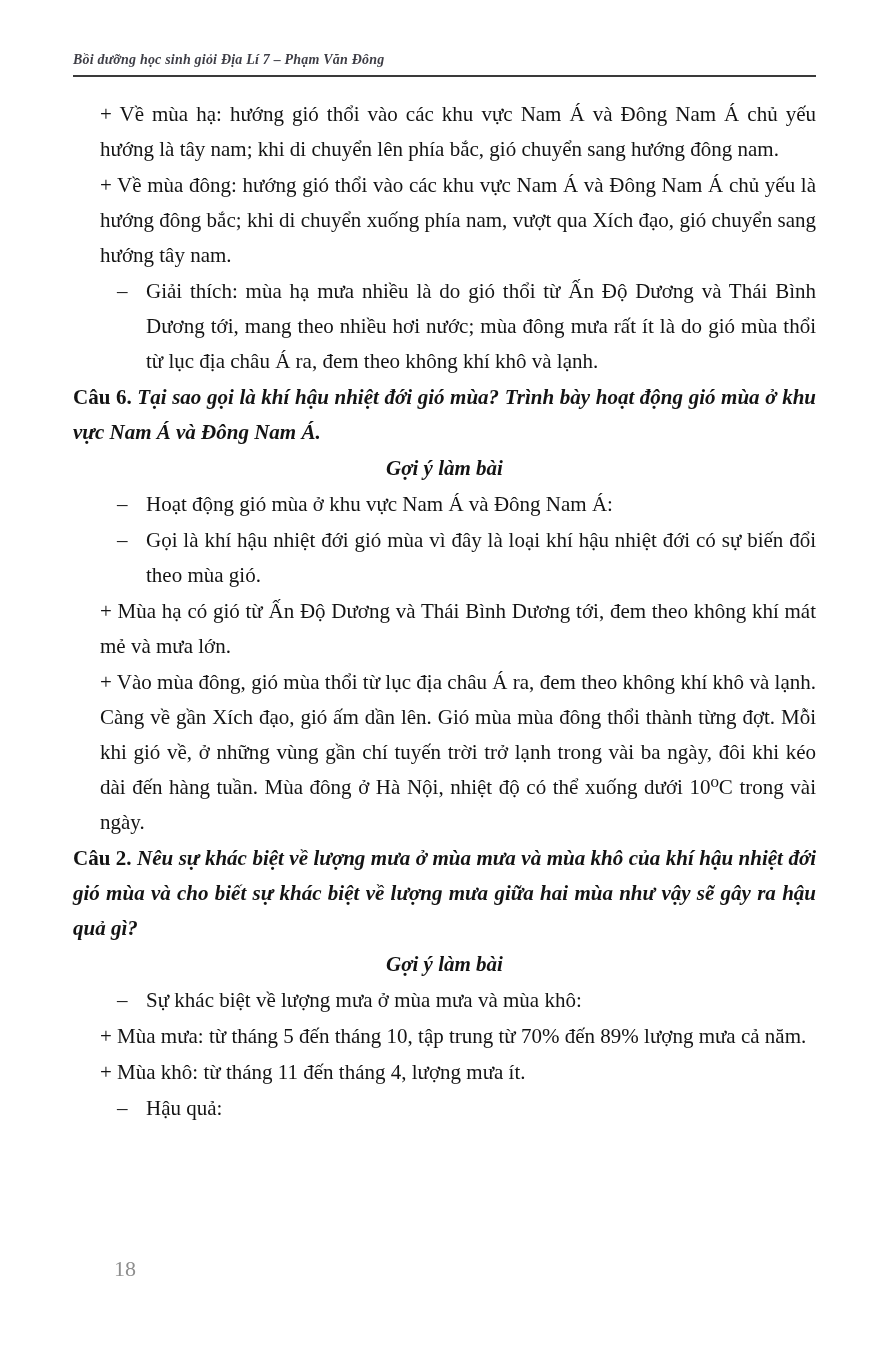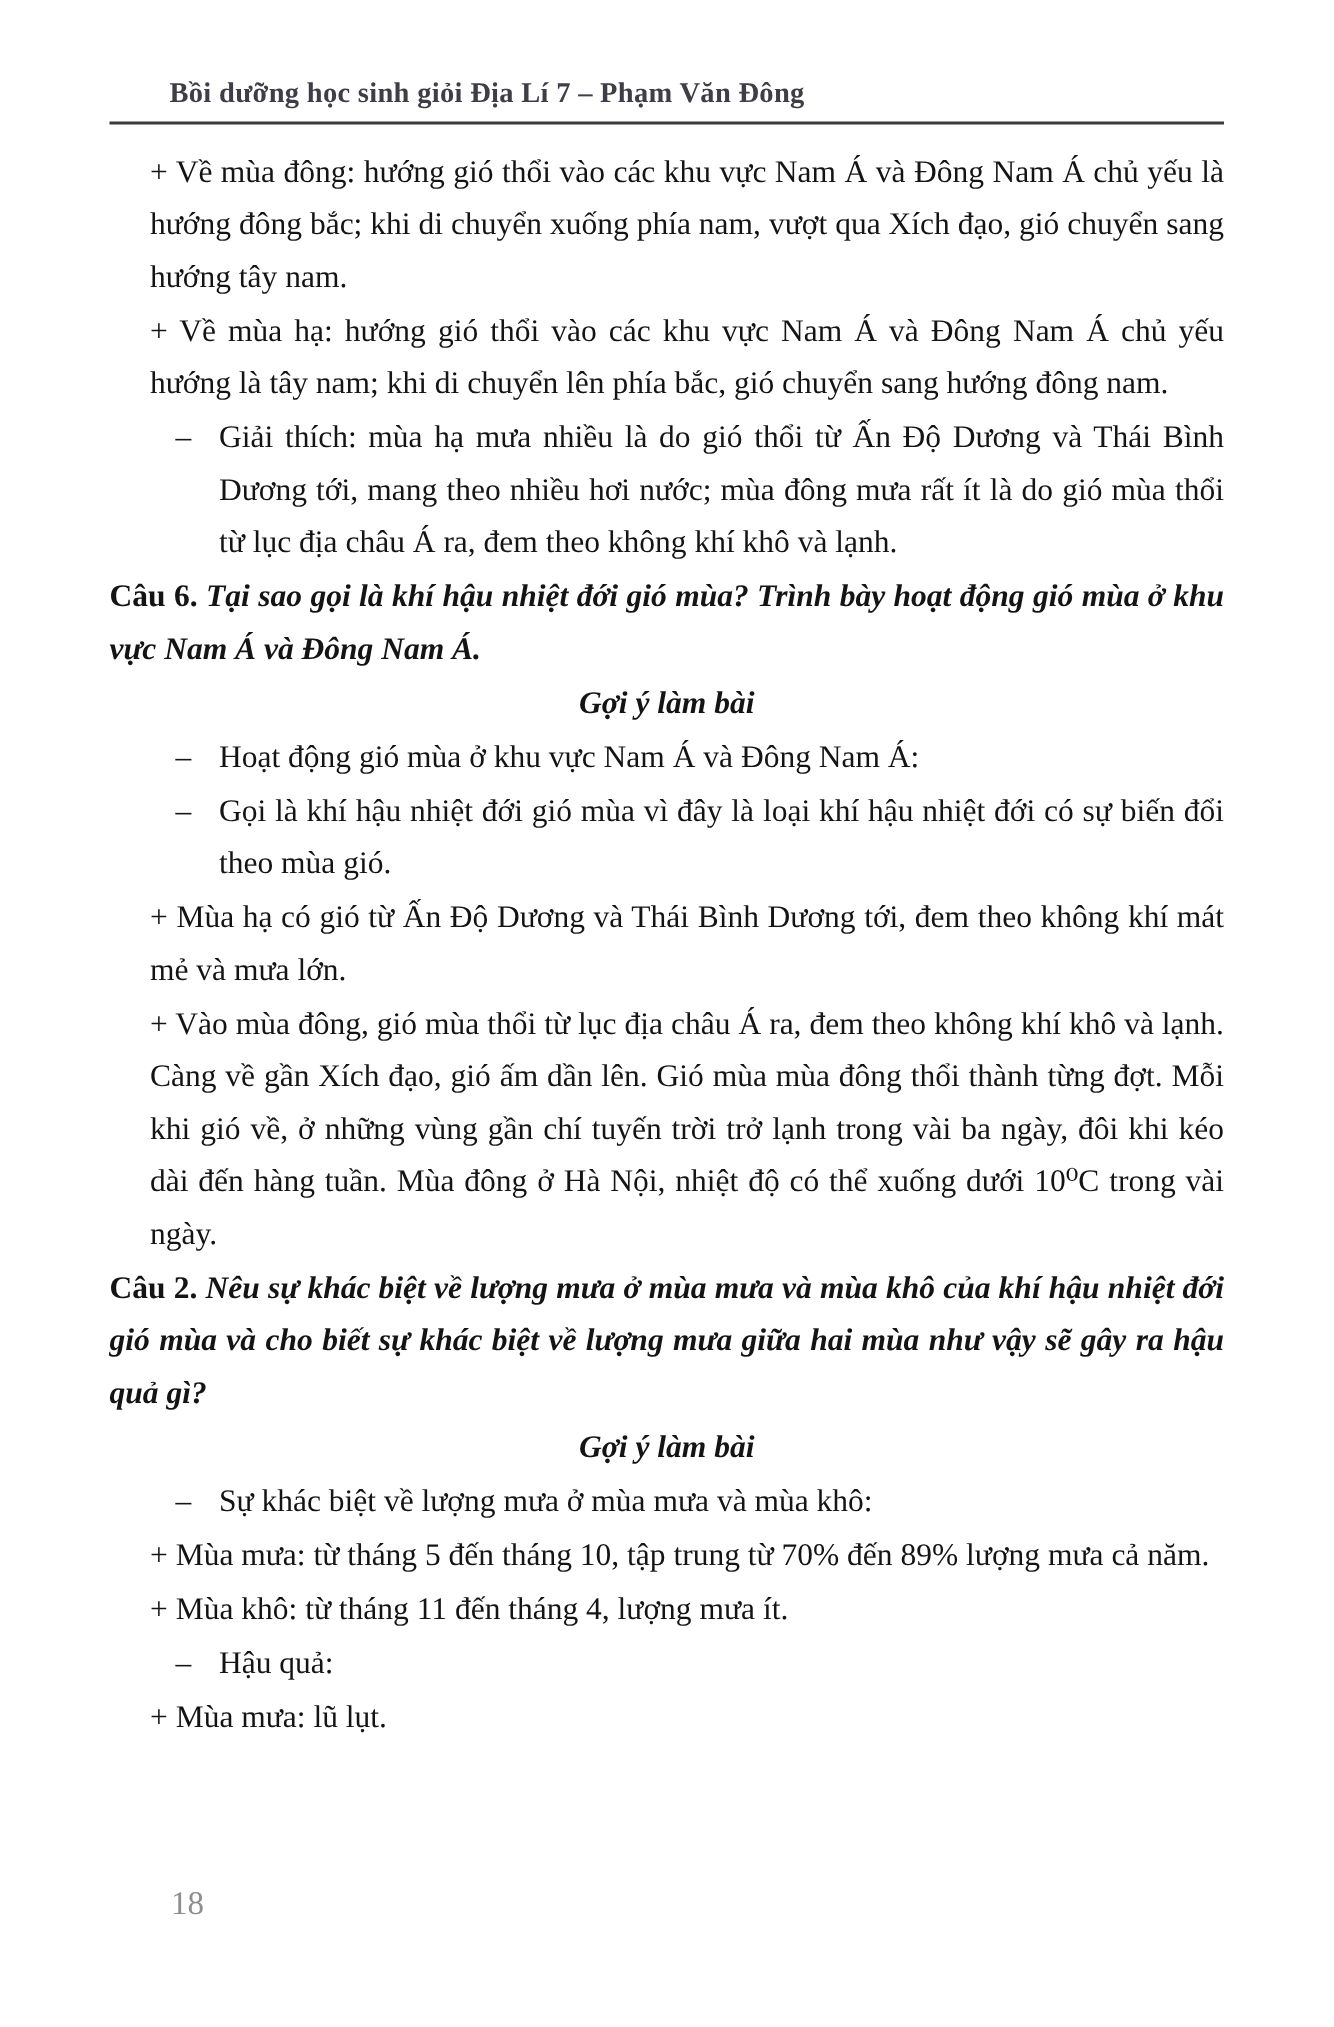--- a/index.html
+++ b/index.html
@@ -12,25 +12,25 @@
     font-family: "Liberation Serif", "DejaVu Serif", serif;
     color: #141414;
   }
   .page-header {
     position: absolute;
     top: 52px;
     left: 73px;
     right: 73px;
   }
   .header-title {
-    font-size: 19px;
+    font-size: 14px;
     font-weight: bold;
+    font-style: italic;
     color: #3e3e46;
     letter-spacing: 0.2px;
-    margin-left: 40px;
   }
   .header-rule {
     margin-top: 7px;
     height: 2px;
     background: #3a3a3a;
   }
   .page-body {
     position: absolute;
     top: 96px;
     left: 73px;
@@ -66,23 +66,23 @@
 
 <div class="page">
 
   <header class="page-header">
     <div class="header-title">Bồi dưỡng học sinh giỏi Địa Lí 7 – Phạm Văn Đông</div>
     <div class="header-rule"></div>
   </header>
 
   <main class="page-body">
 
+    <p class="plus">+ Về mùa hạ: hướng gió thổi vào các khu vực Nam Á và Đông Nam Á chủ yếu hướng là tây nam; khi di chuyển lên phía bắc, gió chuyển sang hướng đông nam.</p>
+
     <p class="plus">+ Về mùa đông: hướng gió thổi vào các khu vực Nam Á và Đông Nam Á chủ yếu là hướng đông bắc; khi di chuyển xuống phía nam, vượt qua Xích đạo, gió chuyển sang hướng tây nam.</p>
-
-    <p class="plus">+ Về mùa hạ: hướng gió thổi vào các khu vực Nam Á và Đông Nam Á chủ yếu hướng là tây nam; khi di chuyển lên phía bắc, gió chuyển sang hướng đông nam.</p>
 
     <p class="dash"><span class="dash-marker">–</span><span>Giải thích: mùa hạ mưa nhiều là do gió thổi từ Ấn Độ Dương và Thái Bình Dương tới, mang theo nhiều hơi nước; mùa đông mưa rất ít là do gió mùa thổi từ lục địa châu Á ra, đem theo không khí khô và lạnh.</span></p>
 
     <p class="question"><span class="q-label">Câu 6.</span><span>&nbsp;</span><span class="q-text">Tại sao gọi là khí hậu nhiệt đới gió mùa? Trình bày hoạt động gió mùa ở khu vực Nam Á và Đông Nam Á.</span></p>
 
     <p class="center-head">Gợi ý làm bài</p>
 
     <p class="dash"><span class="dash-marker">–</span><span>Hoạt động gió mùa ở khu vực Nam Á và Đông Nam Á:</span></p>
 
     <p class="dash"><span class="dash-marker">–</span><span>Gọi là khí hậu nhiệt đới gió mùa vì đây là loại khí hậu nhiệt đới có sự biến đổi theo mùa gió.</span></p>
@@ -96,19 +96,18 @@
     <p class="center-head">Gợi ý làm bài</p>
 
     <p class="dash"><span class="dash-marker">–</span><span>Sự khác biệt về lượng mưa ở mùa mưa và mùa khô:</span></p>
 
     <p class="plus">+ Mùa mưa: từ tháng 5 đến tháng 10, tập trung từ 70% đến 89% lượng mưa cả năm.</p>
 
     <p class="plus">+ Mùa khô: từ tháng 11 đến tháng 4, lượng mưa ít.</p>
 
     <p class="dash"><span class="dash-marker">–</span><span>Hậu quả:</span></p>
 
-    <p class="plus">+ Mùa mưa: lũ lụt.</p>
 
   </main>
 
   <div class="footer-page-number">18</div>
 
 </div>
 
 </body></html>

